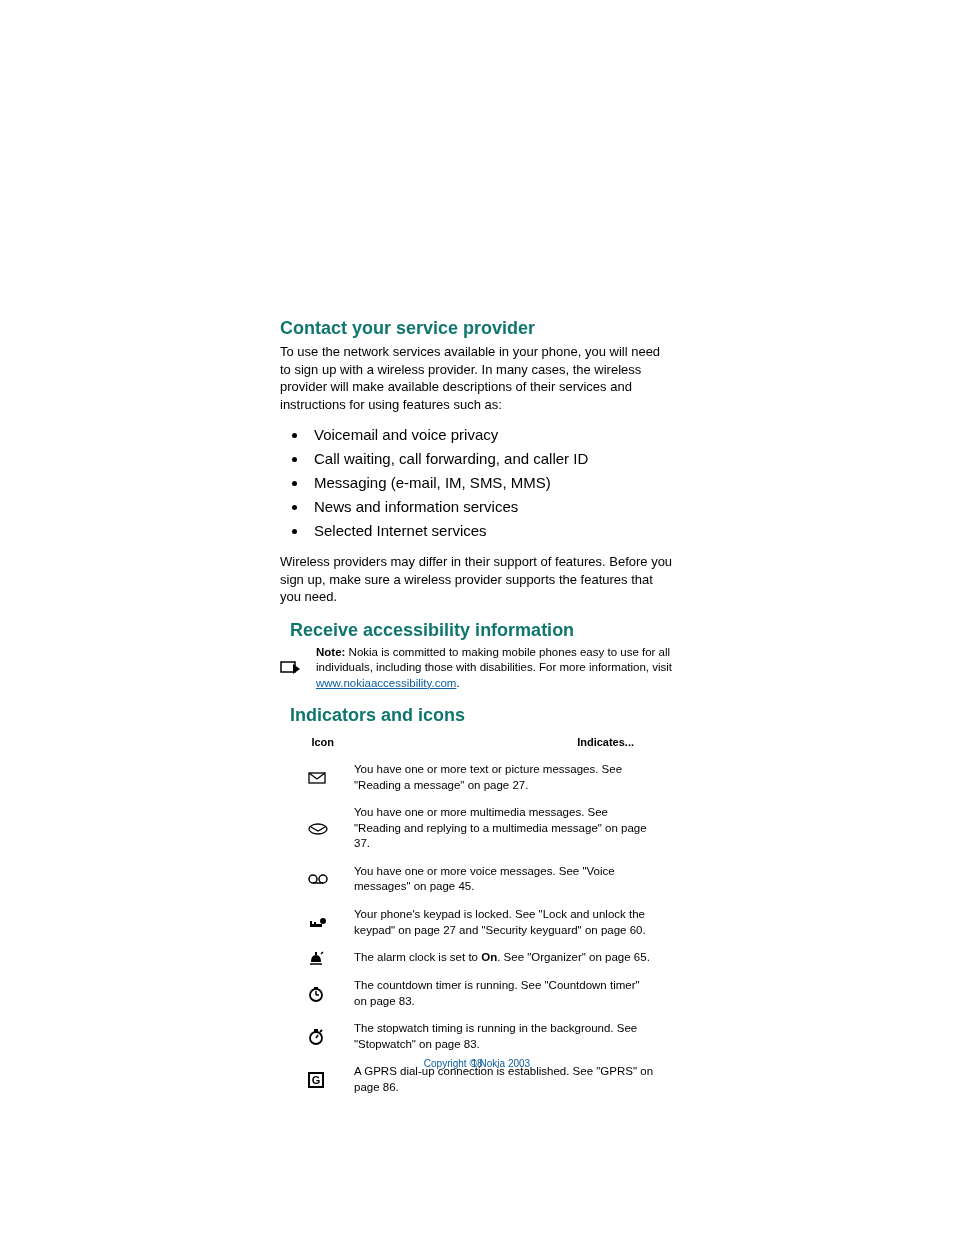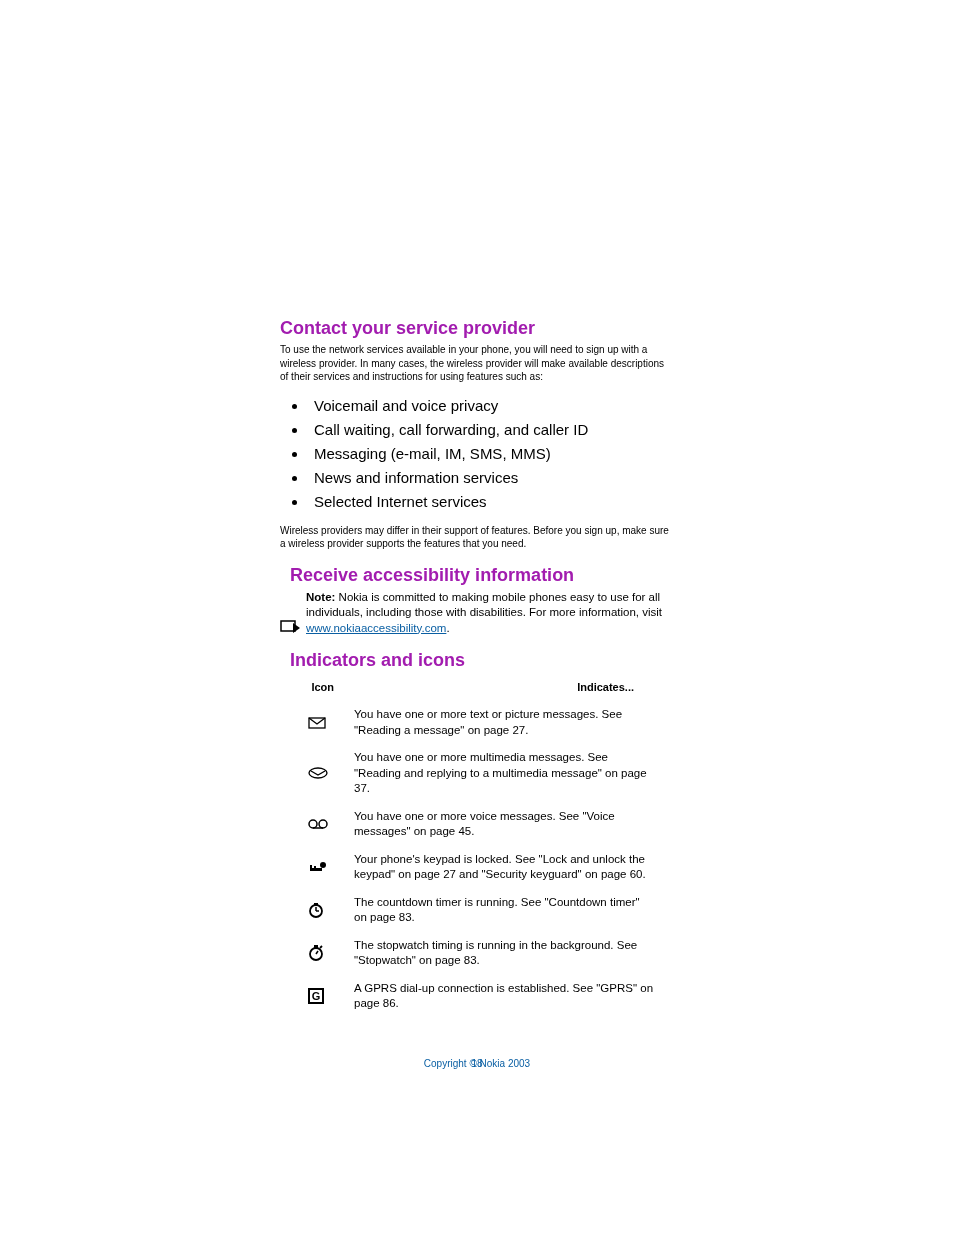--- a/index.html
+++ b/index.html
@@ -7,44 +7,44 @@
     font-family:Verdana,Geneva,sans-serif;
     color:#000;
   }
   .page{
     width:954px;height:1235px;
     box-sizing:border-box;
     padding:318px 280px 0 280px;
     position:relative;
   }
   .h2{
-    color:#a21caf;
+    color:#0f766e;
     font-size:18px;
     font-weight:bold;
     margin:0 0 4px 0;
   }
   .h2.tight{margin-top:14px;margin-left:10px;}
   .body-text{
-    font-size:10px;
+    font-size:13px;
     line-height:1.35;
     margin:0 0 10px 0;
   }
   ul.bullets{
     margin:0 0 10px 0;
     padding-left:28px;
   }
   ul.bullets li{
     font-size:15px;
     line-height:1.6;
     padding-left:6px;
   }
   .note-row{
     display:flex;
-    align-items:flex-end;
-    gap:4px;
+    align-items:center;
+    gap:14px;
     margin-bottom:10px;
   }
   .note-icon{flex:0 0 22px;margin-top:2px;}
   .note-text{font-size:11.5px;line-height:1.35;}
   .note-text b{font-weight:bold;}
   .note-link{color:#0a5fa3;text-decoration:underline;}
   table.ind{
     border-collapse:collapse;
     margin-left:28px;
     margin-top:6px;
@@ -150,20 +150,31 @@
                 <circle cx="15" cy="4" r="3" fill="#000"></circle>
                 <rect x="2" y="7" width="12" height="3" fill="#000"></rect>
                 <rect x="2" y="4" width="2" height="3" fill="#000"></rect>
                 <rect x="6" y="5" width="2" height="2" fill="#000"></rect>
               </svg>
       </span></td>
       <td class="desc"><span>Your phone's keypad is locked. See "Lock and unlock the keypad" on page 27 and "Security keyguard" on page 60.</span></td>
     </tr>
 
 
+    <tr>
+      <td class="ic"><span>
+        <svg class="icon-svg" width="16" height="16" viewBox="0 0 16 16">
+                <path d="M3 12 Q3 5 8 5 Q13 5 13 12 Z" fill="#000"></path>
+                <rect x="7" y="2" width="2" height="3" fill="#000"></rect>
+                <line x1="2" y1="14" x2="14" y2="14" stroke="#000" stroke-width="1.5"></line>
+                <path d="M13 4 L15 2" stroke="#000" stroke-width="1.5"></path>
+              </svg>
+      </span></td>
+      <td class="desc"><span>The alarm clock is set to </span><b>On</b><span>. See "Organizer" on page 65.</span></td>
+    </tr>
 
     <tr>
       <td class="ic"><span>
         <svg class="icon-svg" width="16" height="16" viewBox="0 0 16 16">
                 <circle cx="8" cy="9" r="6" fill="none" stroke="#000" stroke-width="1.8"></circle>
                 <rect x="6" y="1" width="4" height="2" fill="#000"></rect>
                 <line x1="8" y1="9" x2="8" y2="5" stroke="#000" stroke-width="1.5"></line>
                 <line x1="8" y1="9" x2="11" y2="9" stroke="#000" stroke-width="1.5"></line>
               </svg>
       </span></td>

